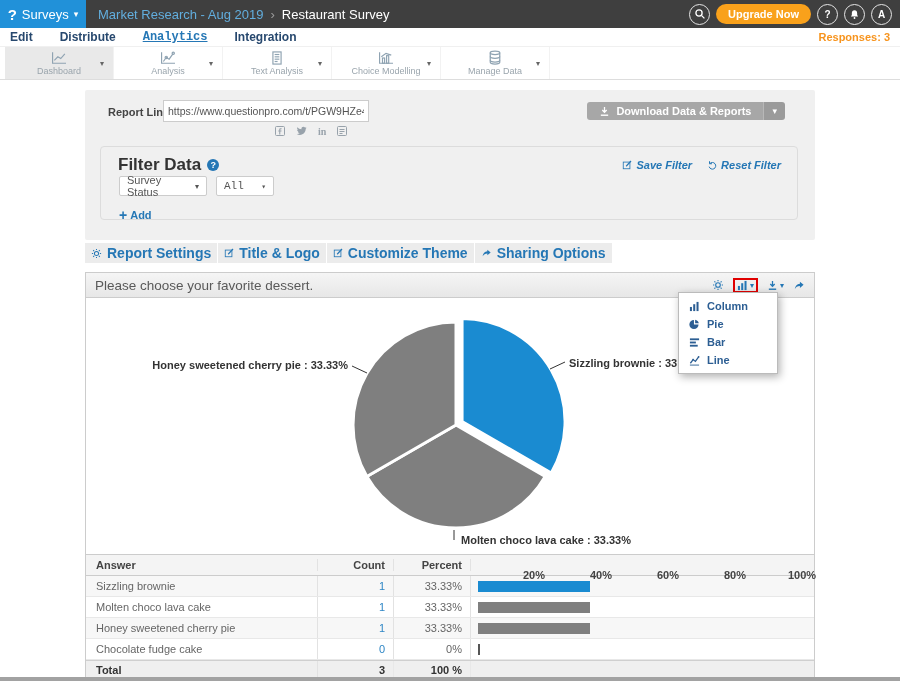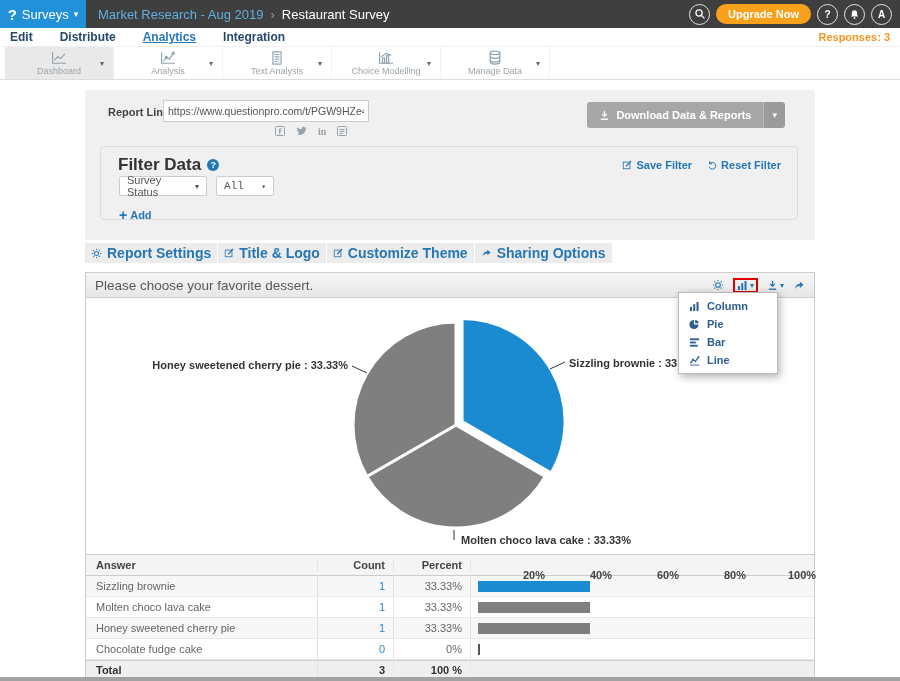--- a/index.html
+++ b/index.html
@@ -13,43 +13,43 @@
   .crumb{margin-left:12px;font-size:13px;display:flex;gap:7px;align-items:center;}
   .crumb .proj{color:#62aede;}
   .crumb .sep{color:#9a9a9a;}
   .crumb .surv{color:#fff;}
   .tb-right{margin-left:auto;display:flex;align-items:center;gap:6px;margin-right:8px;}
   .circ{width:19px;height:19px;border:1.4px solid #e5e5e5;border-radius:50%;display:flex;align-items:center;justify-content:center;color:#fff;font-size:10px;font-weight:bold;cursor:pointer;}
   .upg{background:#f9a11b;color:#fff;font-size:11px;font-weight:bold;padding:4px 12px;border-radius:11px;cursor:pointer;}
   
   .nav{position:absolute;left:0;top:28px;width:900px;height:18px;background:#fff;display:flex;align-items:center;gap:27px;padding-left:10px;box-sizing:border-box;font-size:12px;font-weight:bold;color:#27486e;}
   .nav a{color:#27486e;text-decoration:none;cursor:pointer;}
-  .nav a.active{color:#2577b5;text-decoration:underline;}
+  .nav a.active{color:#2577b5;text-decoration:underline;font-family:Liberation Mono, monospace;}
   .nav .resp{margin-left:auto;margin-right:10px;color:#f7941e;font-size:11px;}
   
   .toolbar{position:absolute;left:0;top:46px;width:900px;height:34px;background:#fff;border-bottom:1px solid #ddd;border-top:1px solid #f0f0f0;display:flex;padding-left:5px;box-sizing:border-box;}
   .titem{width:108px;position:relative;display:flex;flex-direction:column;align-items:center;justify-content:center;border-right:1px solid #f2f2f2;cursor:pointer;}
   .titem.active{background:#e9e9e9;}
   .titem .tlabel{font-size:9px;color:#9aa5ad;margin-top:1px;}
   .titem .tcaret{position:absolute;right:9px;top:12px;font-size:8px;color:#666;}
   .ticon{stroke:#8fa3b2;fill:none;stroke-width:1;}
   
   .panel{position:absolute;left:85px;top:90px;width:730px;height:150px;background:#f0f0f0;border-radius:2px;}
   .rl-label{position:absolute;left:23px;top:16px;font-size:11px;font-weight:bold;color:#444;}
   .rl-input{position:absolute;left:78px;top:10px;width:196px;height:20px;border:1px solid #ccc;background:#fff;font-family:"Liberation Sans",sans-serif;font-size:10.5px;color:#555;padding:0 4px;}
   .socials{position:absolute;left:190px;top:36px;display:flex;gap:11px;align-items:center;color:#98a2ab;font-family:Liberation Serif, serif;}
   .si{font-size:10px;font-weight:bold;line-height:1;cursor:pointer;}
-  .dlbtn{position:absolute;right:30px;top:12px;height:26px;display:flex;cursor:pointer;border-radius:3px;overflow:hidden;}
+  .dlbtn{position:absolute;right:30px;top:12px;height:18px;display:flex;cursor:pointer;border-radius:3px;overflow:hidden;}
   .dl-main{background:#a7a7a7;color:#fff;font-size:11px;font-weight:bold;display:flex;align-items:center;gap:6px;padding:0 12px;}
   .dl-caret{background:#9b9b9b;border-left:1px solid #b8b8b8;color:#fff;display:flex;align-items:center;padding:0 8px;font-size:9px;}
   
   .filterbox{position:absolute;left:15px;top:56px;width:698px;height:74px;border:1px solid #dcdcdc;border-radius:4px;box-sizing:border-box;}
   .f-title{position:absolute;left:17px;top:8px;font-size:17px;font-weight:bold;color:#333;display:flex;align-items:center;gap:6px;}
   .f-help{width:12px;height:12px;border-radius:50%;background:#2577b5;color:#fff;font-size:9px;font-weight:bold;display:flex;align-items:center;justify-content:center;cursor:pointer;}
-  .f-links{position:absolute;right:16px;top:12px;display:flex;gap:15px;font-size:11px;font-weight:bold;color:#2577b5;}
+  .f-links{position:absolute;right:16px;top:12px;display:flex;gap:15px;font-size:11px;font-weight:bold;color:#2577b5;font-style:italic;}
   .f-link{display:flex;align-items:center;gap:4px;cursor:pointer;}
   .fselect{position:absolute;height:20px;background:#fff;border:1px solid #ccc;border-radius:2px;font-size:11px;color:#555;display:flex;align-items:center;padding:0 7px;box-sizing:border-box;cursor:pointer;}
   .fselect .scaret{margin-left:auto;font-size:8px;color:#555;}
   .f-add{position:absolute;left:18px;top:60px;font-size:11px;font-weight:bold;color:#2577b5;display:flex;align-items:center;gap:3px;cursor:pointer;}
   .f-add .plus{font-size:14px;}
   
   .tabs{position:absolute;left:85px;top:243px;display:flex;gap:1px;height:20px;}
   .tab{background:#ececec;color:#2577b5;font-size:14px;font-weight:bold;display:flex;align-items:center;gap:5px;padding:0 6px;cursor:pointer;}
   
   .chartcard{position:absolute;left:85px;top:272px;width:730px;border:1px solid #ccc;box-sizing:border-box;background:#fff;}

